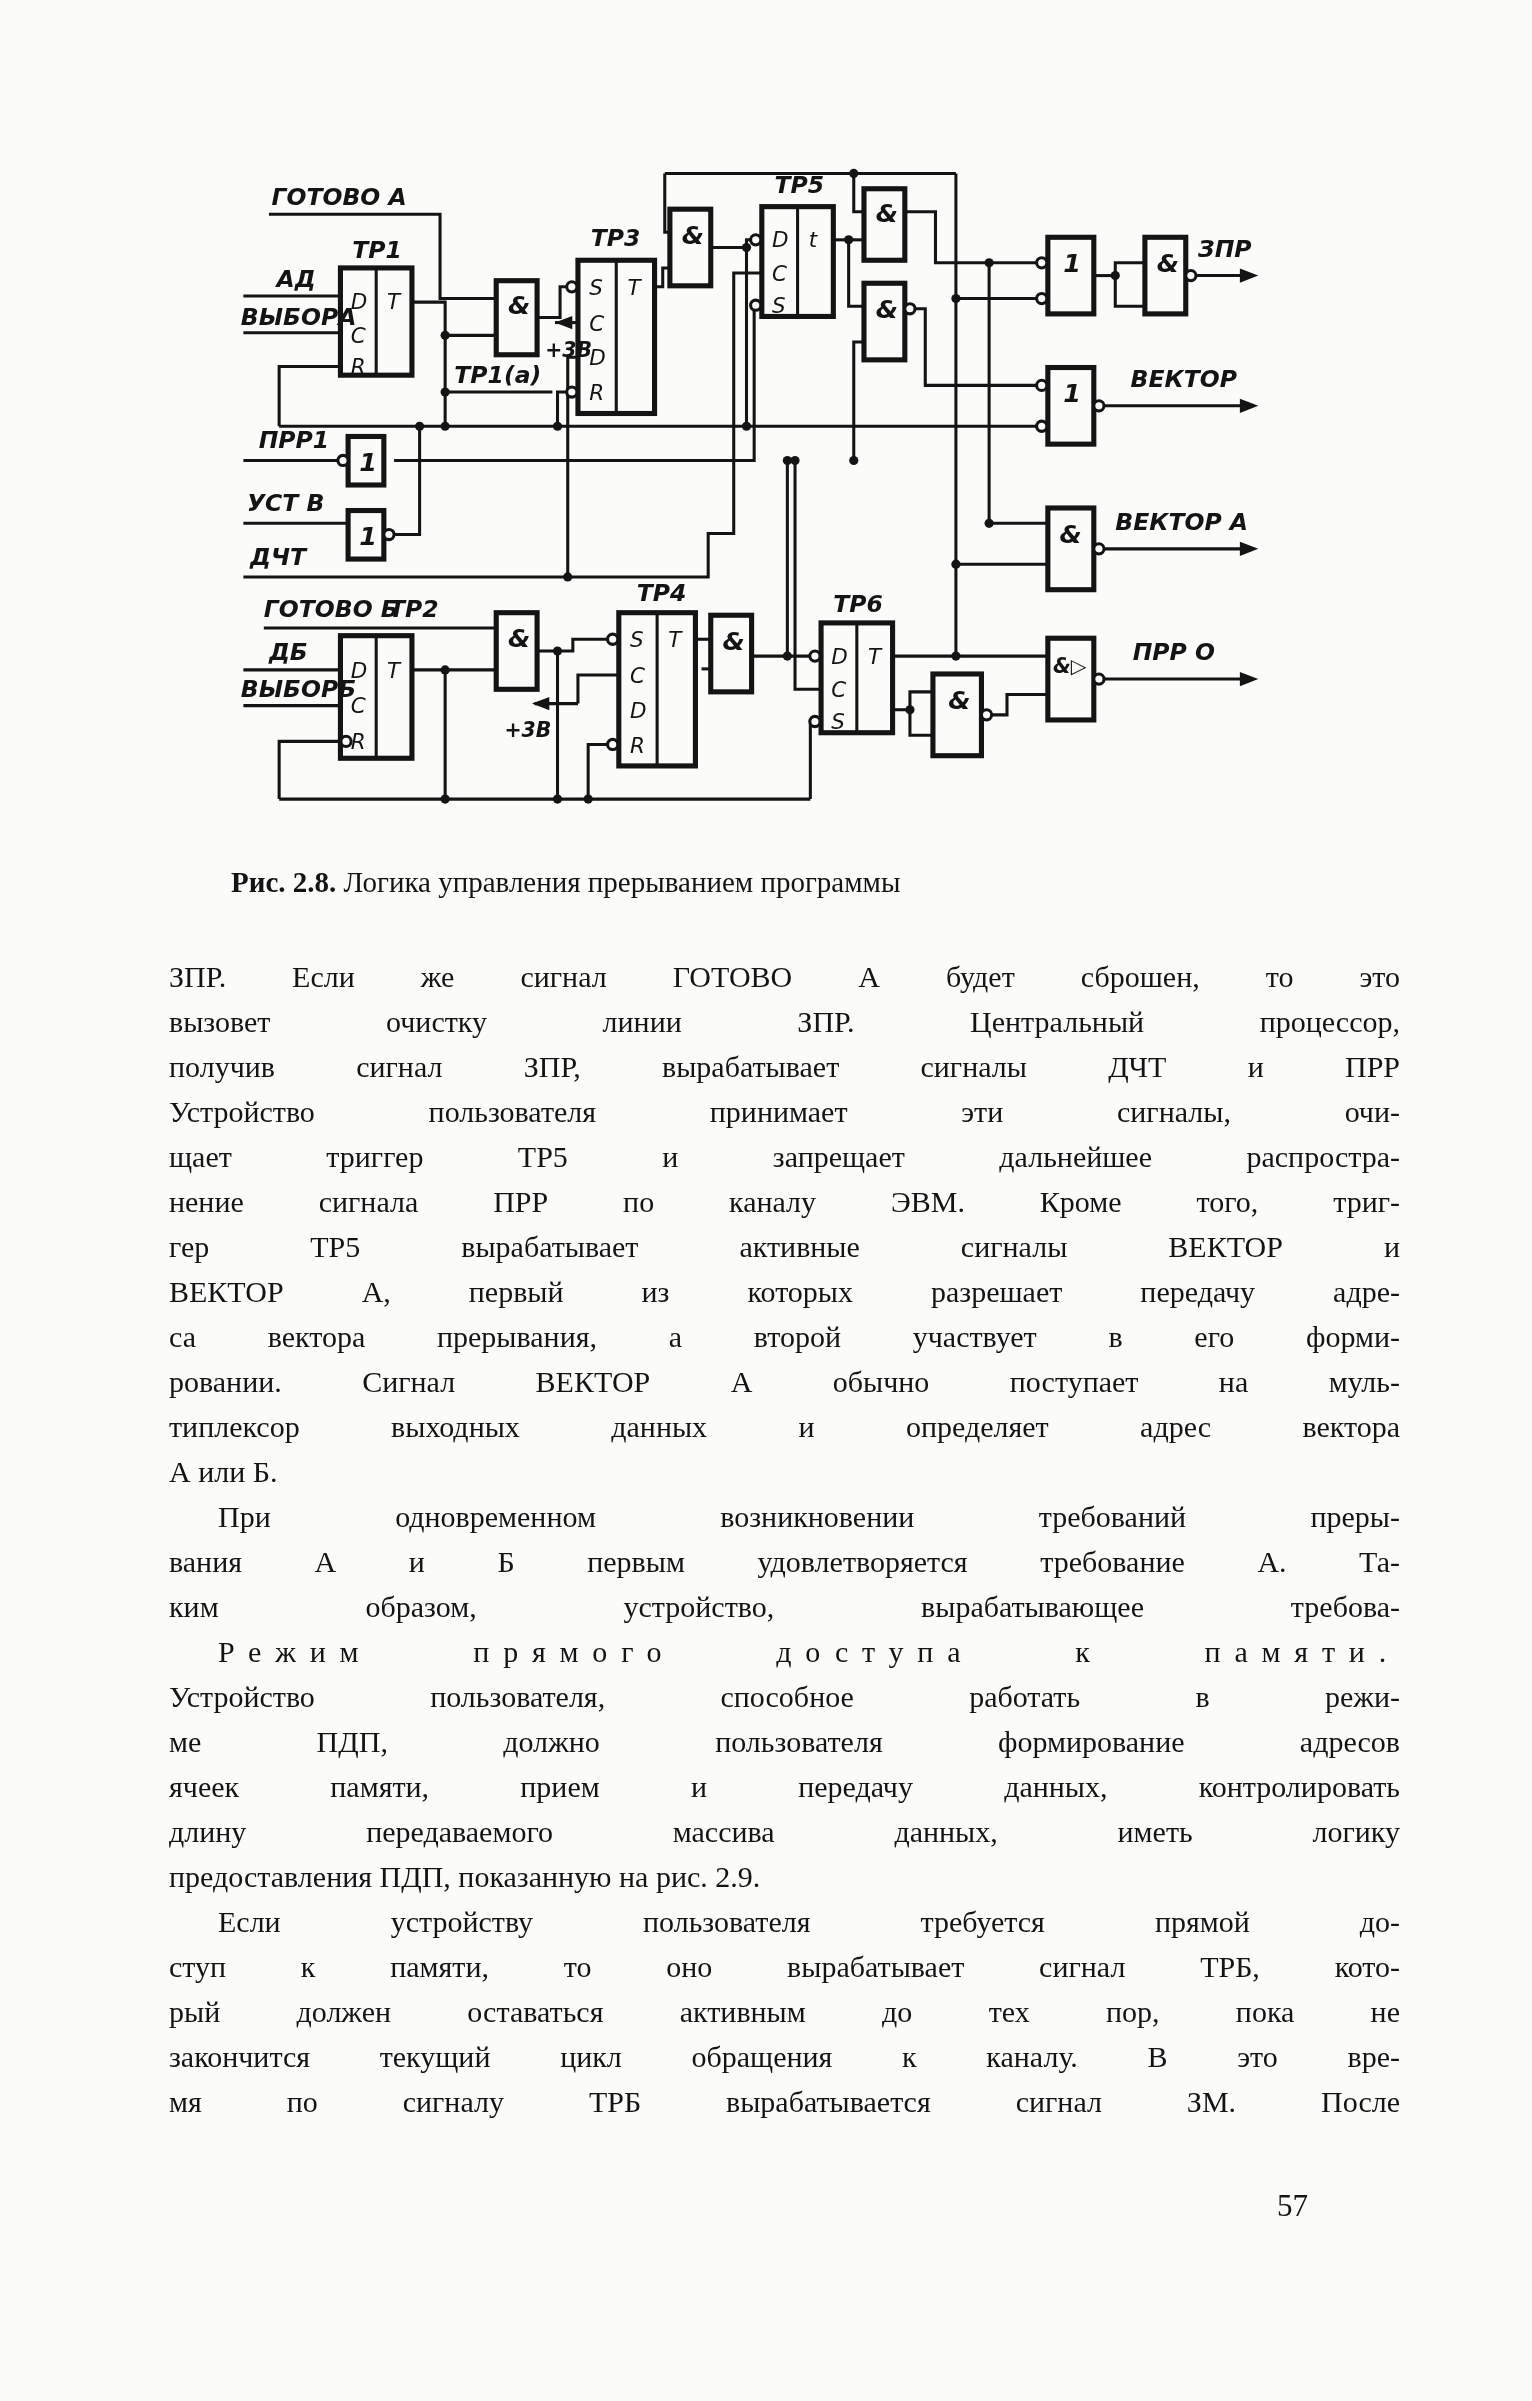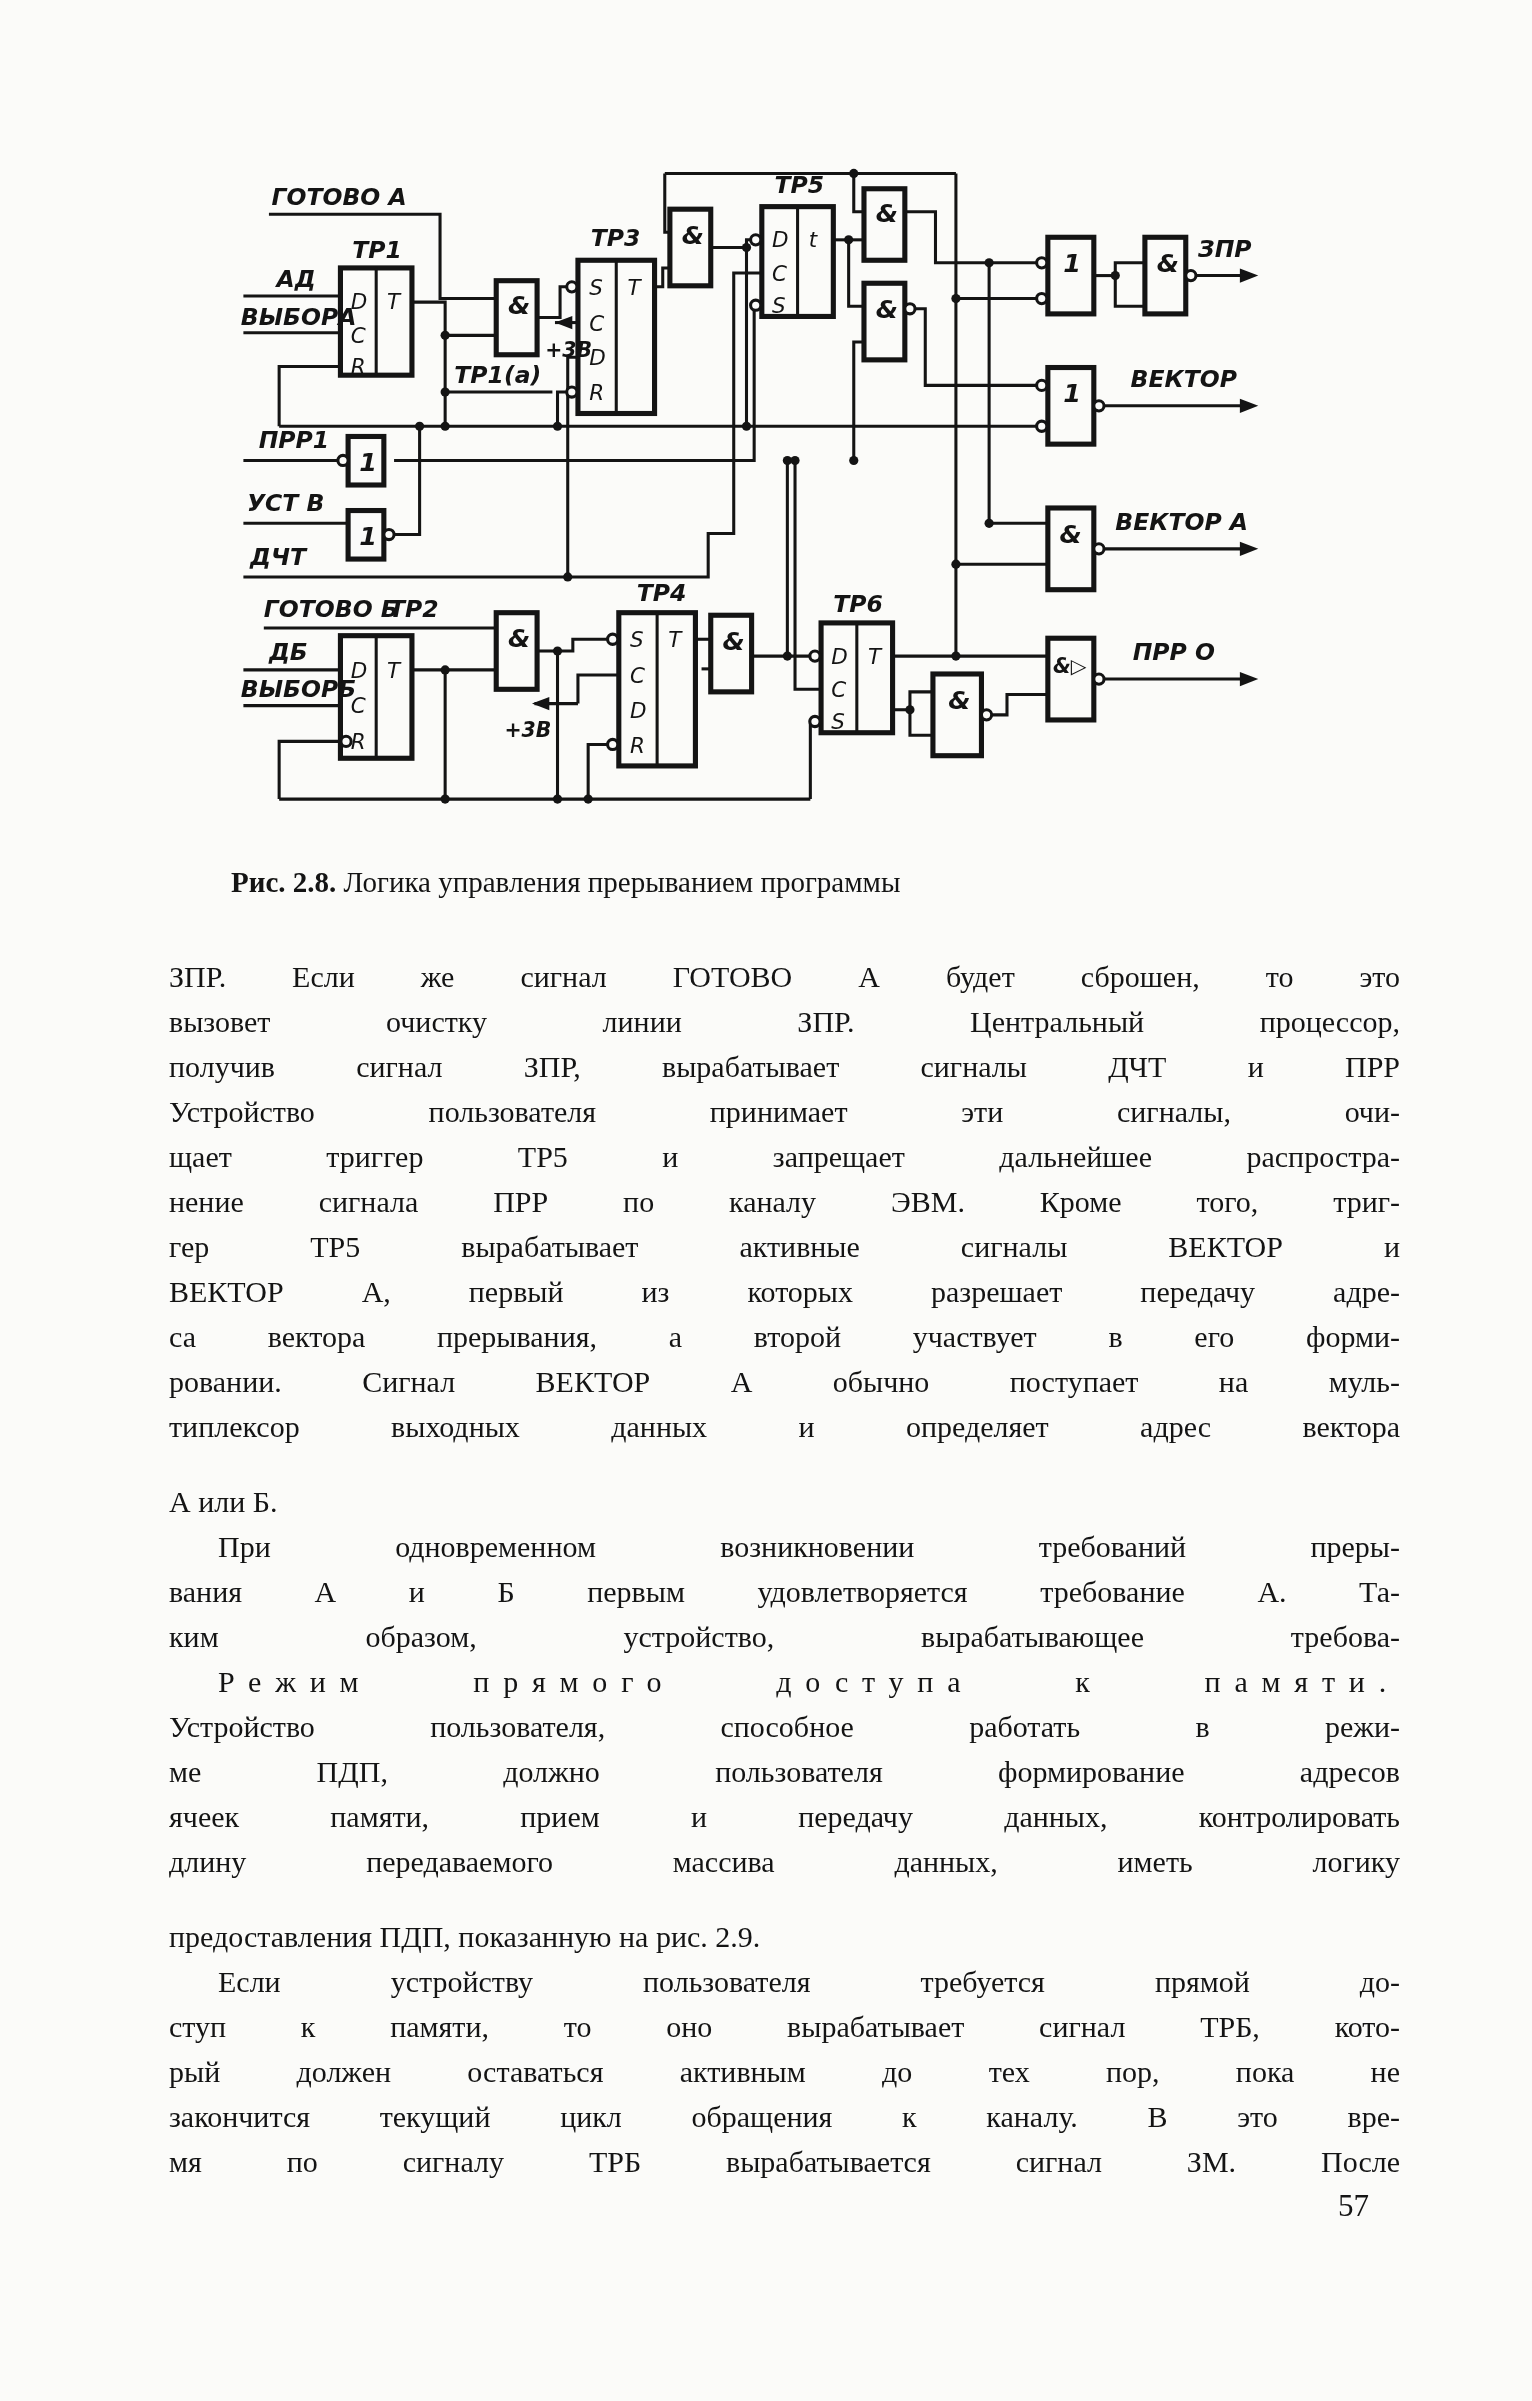--- a/index.html
+++ b/index.html
@@ -28,25 +28,25 @@
     font-size:29px;line-height:37px;white-space:nowrap;margin-top:16px;
   }
   .caption b{font-weight:700;}
   
   .textblock{position:absolute;left:169px;top:954px;width:1231px;font-size:30px;}
   .bl{
     height:45px;line-height:45px;
     text-align:justify;text-align-last:justify;
     white-space:normal;
   }
-  .end{text-align-last:left;margin-top:30px;}
+  .end{text-align-last:left;}
   .ind{text-indent:49px;}
   .sp{letter-spacing:.46em;}
   
-  .pagenum{position:absolute;left:1277px;top:2188px;width:92px;text-align:right;font-size:31px;}
+  .pagenum{position:absolute;left:1277px;top:2188px;width:92px;text-align:left;font-size:31px;}
 </style>
 </head>
 <body>
 
 <div class="page">
 
   <svg class="fig" viewBox="0 0 2060 1300">
 
     <path class="w" d="M95,120 H430 V285 H540"></path>
     <path class="w" d="M45,280 H235"></path>

